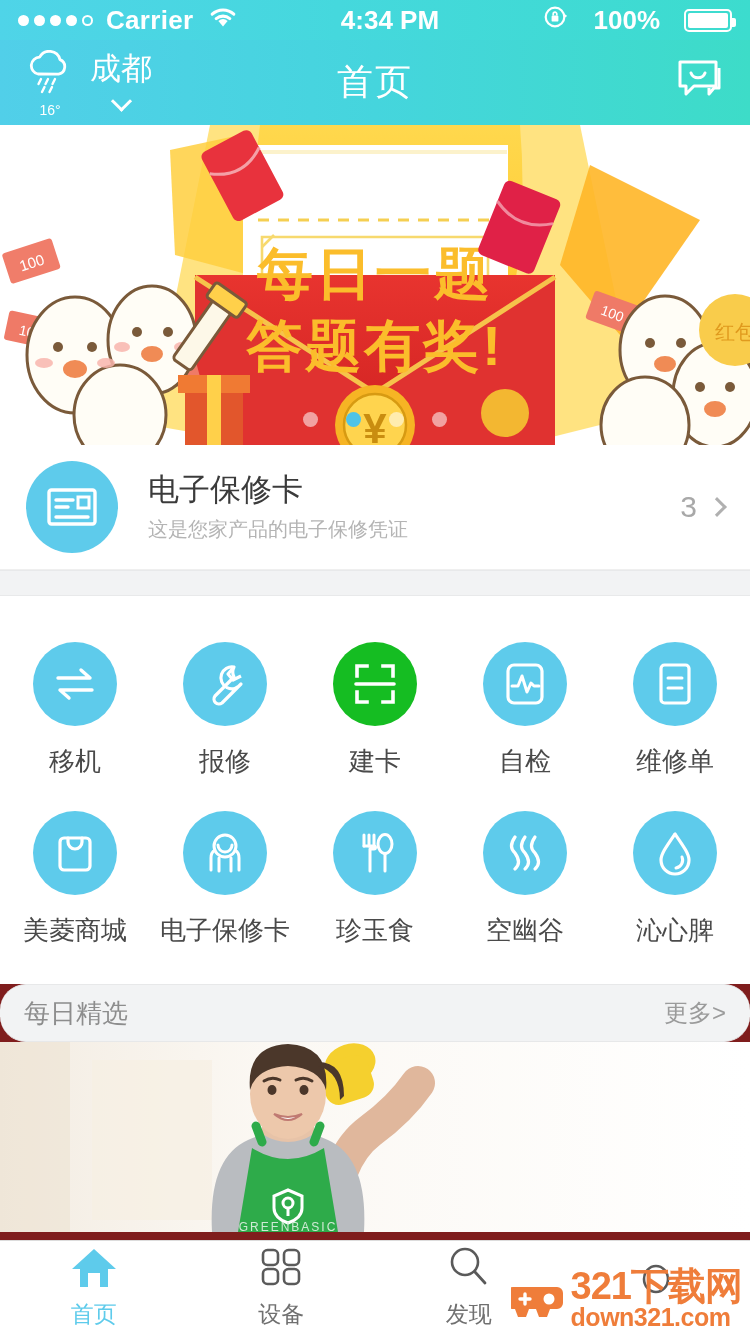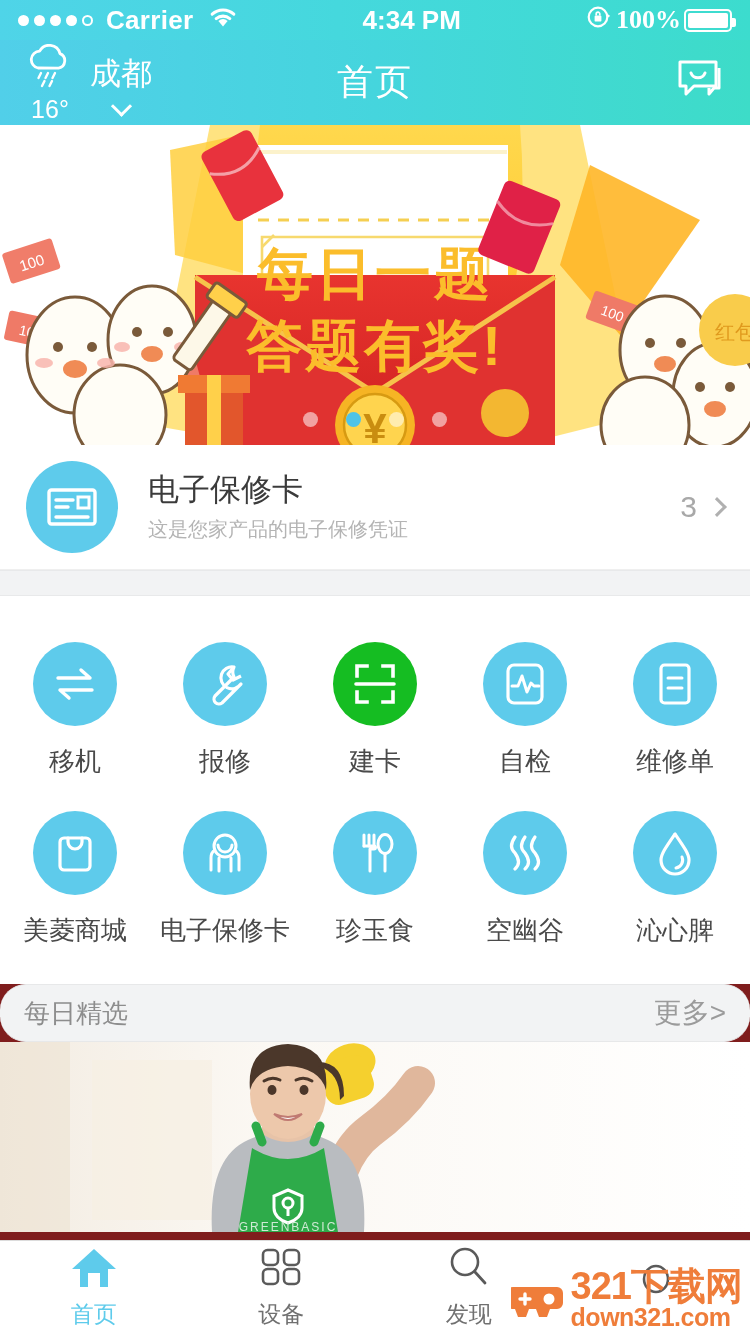--- a/index.html
+++ b/index.html
@@ -17,42 +17,42 @@
     display: flex; align-items: center; color: #fff;
     padding: 0 18px; font-size: 25px; font-weight: bold;
   }
   .sb-left { display: flex; align-items: center; gap: 9px; flex: 0 0 auto; }
   .sig-dots { display: flex; align-items: center; gap: 5px; }
   .dot { width: 11px; height: 11px; border-radius: 50%; background: #fff; }
   .dot.hollow { background: transparent; border: 2px solid #fff; width: 11px; height: 11px; }
   .carrier { font-size: 26px; letter-spacing: .3px; margin-left: 4px; }
   .wifi-ic { margin-left: 6px; display: block; }
   .sb-center { flex: 1; text-align: center; font-size: 26px; }
-  .sb-right { display: flex; align-items: center; gap: 3px; flex: 0 0 auto; font-family: Liberation Serif, serif; }
+  .sb-right { display: flex; align-items: center; gap: 24px; flex: 0 0 auto; }
   .batt-pct { font-size: 26px; }
   .batt {
     width: 48px; height: 23px; border: 2.5px solid #fff; border-radius: 5px;
     position: relative; display: inline-block;
   }
   .batt::after {
     content: ""; position: absolute; right: -6px; top: 7px;
     width: 4px; height: 9px; background: #fff; border-radius: 0 2px 2px 0;
   }
   .batt i { position: absolute; left: 2px; top: 2px; bottom: 2px; width: 91%; background: #fff; border-radius: 2px; display:block; }
 
   
   .navbar {
     height: 85px; width: 100%;
     background: linear-gradient(90deg,#51cfe9 0%, #45d5dd 50%, #3ddcc8 100%);
     display: flex; align-items: center; position: relative; color: #fff;
     padding: 0 20px;
   }
   .nav-left { display: flex; align-items: flex-end; gap: 10px; }
   .weather { display: flex; flex-direction: column; align-items: center; width: 60px; }
-  .weather .temp { font-size: 25px; line-height: 1; margin-top: 1px; }
+  .weather .temp { font-size: 14px; line-height: 1; margin-top: 1px; }
   .city { font-size: 31px; display: flex; align-items: center; gap: 8px; padding-bottom: 4px; flex-direction: column; }
   .chev-d { width: 15px; height: 15px; border-right: 3px solid #fff; border-bottom: 3px solid #fff; transform: rotate(45deg) translate(-3px,-3px); }
   .nav-title {
     position: absolute; left: 0; right: 0; text-align: center;
     font-size: 36px; font-weight: normal; letter-spacing: 2px; pointer-events: none;
   }
   .nav-right { margin-left: auto; z-index: 2; }
 
   
   .banner { position: relative; width: 750px; height: 320px; overflow: hidden; background: #fff; }
@@ -92,21 +92,21 @@
   }
   .gcirc.green { background: #15bd22; }
   .glabel { margin-top: 18px; font-size: 26px; color: #4a4a4a; white-space: nowrap; }
 
   
   .picks-head {
     height: 58px; background: #f2f3f4; border-top: 1px solid #e7e8e9; border-bottom: 1px solid #e7e8e9;
     display: flex; align-items: center; justify-content: space-between; padding: 0 24px; border-radius: 26px;
   }
   .picks-title { font-size: 26px; color: #8d8d8d; }
-  .picks-more { font-size: 28px; color: #9b9b9b; }
+  .picks-more { font-size: 24px; color: #9b9b9b; }
 
   .photo { position: relative; width: 750px; height: 190px; overflow: hidden; background: #f6f3ee; }
 
   
   .tabbar {
     position: absolute; bottom: 0; left: 0; width: 750px; height: 94px;
     background: #fff; border-top: 1px solid #dcdcdc; display: flex;
   }
   .tab { flex: 1; display: flex; flex-direction: column; align-items: center; justify-content: center; gap: 6px; }
   .tab .tlabel { font-size: 23px; color: #707070; }

